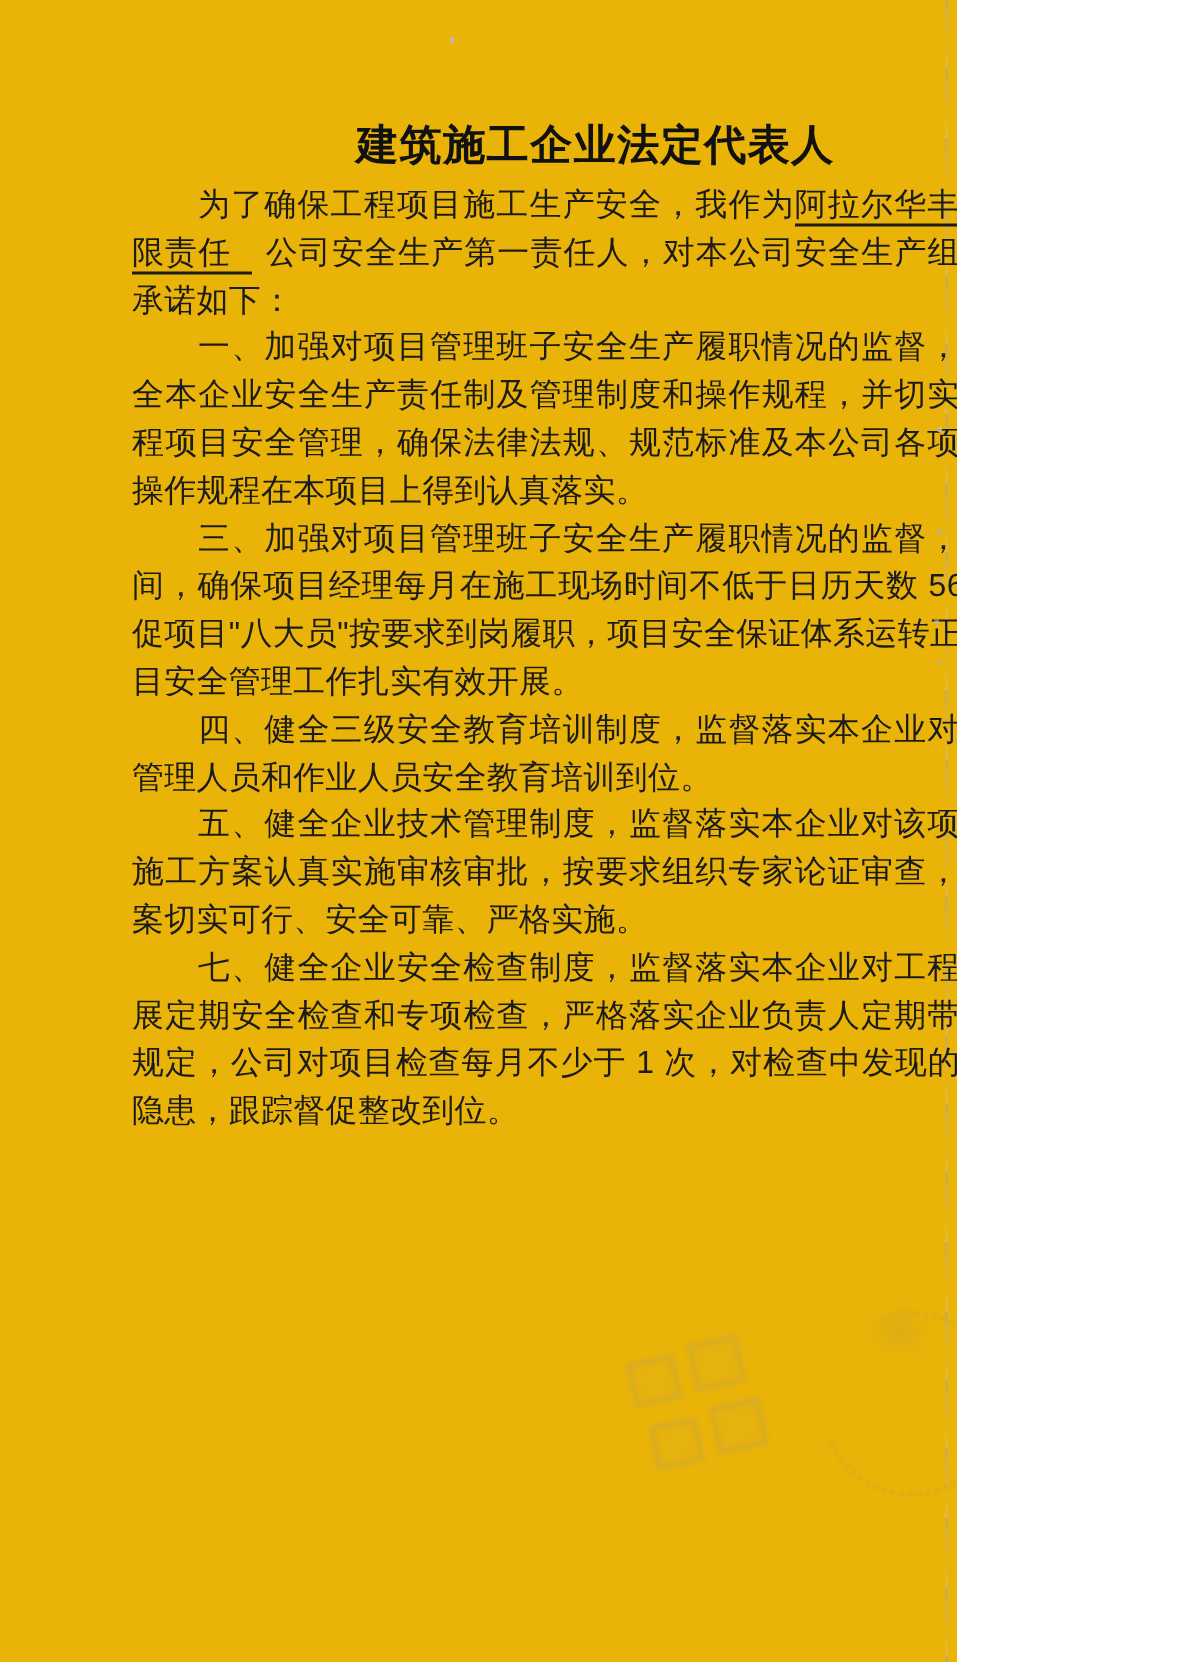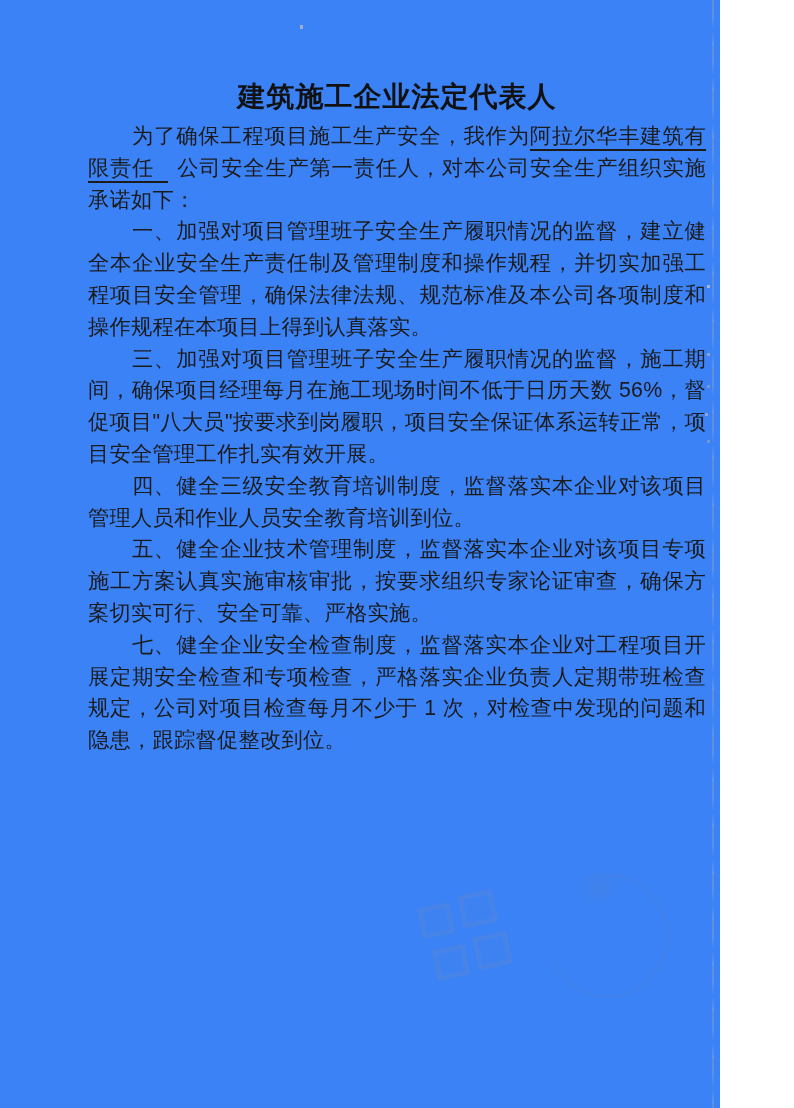--- a/index.html
+++ b/index.html
@@ -2,23 +2,23 @@
 <html><head>
 <meta charset="utf-8">
 <style>
   html, body {
     margin: 0;
     padding: 0;
     background: #ffffff;
   }
   .page {
     position: relative;
-    width: 720px;
+    width: 638px;
     height: 1108px;
-    background: #3b82f6;
+    background: #eab308;
     overflow: hidden;
     font-family: "Liberation Sans", sans-serif;
     color: #1b1b1b;
   }
   .content {
     position: absolute;
     left: 88px;
     top: 78px;
     width: 618px;
   }

